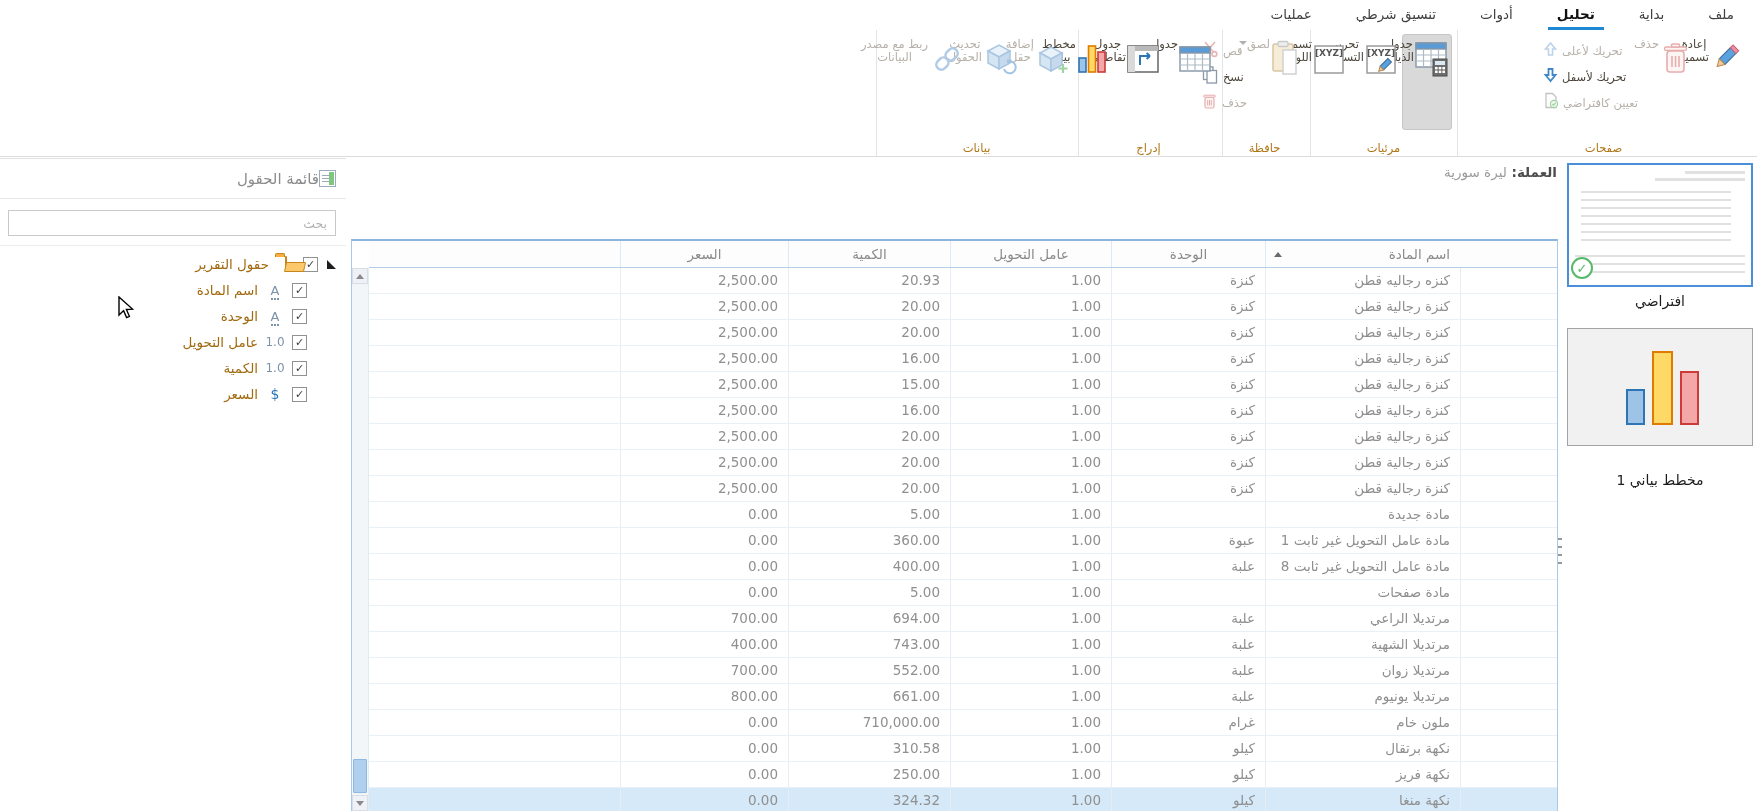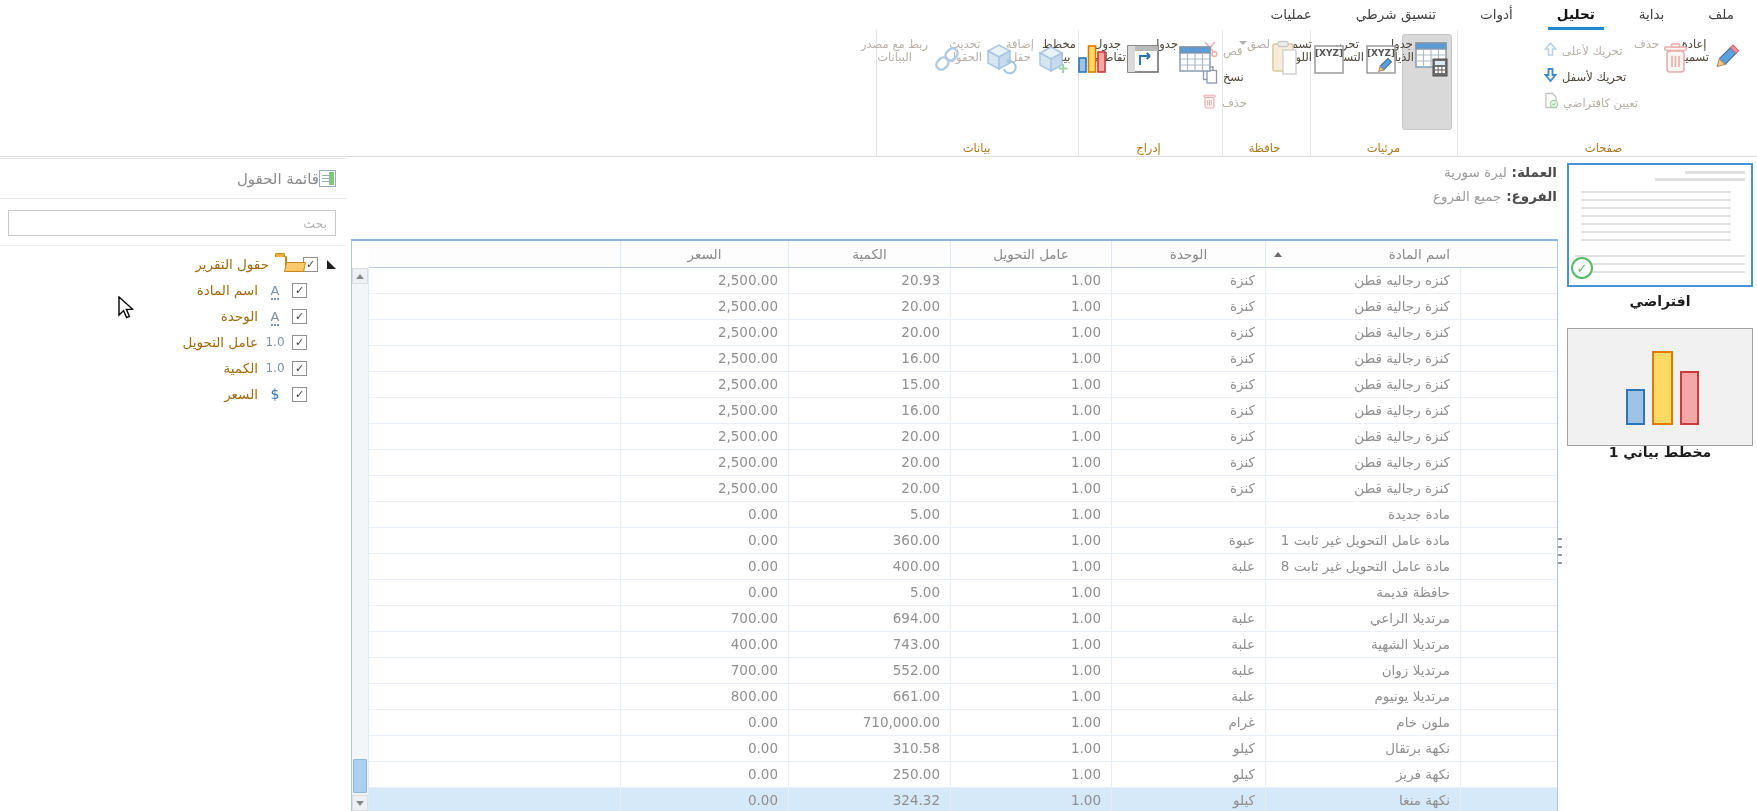--- a/index.html
+++ b/index.html
@@ -82,28 +82,28 @@
   
   #splitter-dots { position:absolute; left:1558px; top:538px; width:4px; height:30px;
      background:repeating-linear-gradient(#9a9a9a 0 2px, transparent 2px 8px); }
 
   
   .thumb { position:absolute; left:1567px; width:186px; background:#fff; }
   #thumb-default { top:163px; height:124px; border:2px solid #4a90d9; overflow:hidden; }
   .mini-doc { position:absolute; inset:0; opacity:.55; }
   .mini-doc i { position:absolute; background:#c9c9c9; display:block; }
   #check-badge { position:absolute; left:1571px; top:257px; width:22px; height:22px; border-radius:50%; background:#fff; border:2px solid #57b96a; color:#57b96a; font-size:13px; font-weight:bold; text-align:center; line-height:19px; }
-  .thumb-label { position:absolute; left:1567px; width:186px; text-align:center; font-size:14px; font-weight:bold; color:#1c1c1c; }
+  .thumb-label { position:absolute; left:1567px; width:186px; text-align:center; font-size:14px; font-weight:normal; color:#1c1c1c; }
   #label-default { top:293px; }
   #thumb-chart { top:328px; height:118px; background:#f1f1f1; border:1px solid #a3a3a3; }
   .bar { position:absolute; bottom:20px; }
   #bar-blue { left:58px; width:19px; height:36px; background:#9dc3e6; border:2px solid #2e75b6; }
   #bar-yellow { left:84px; width:21px; height:74px; background:#ffd966; border:2px solid #e07b00; }
   #bar-red { left:112px; width:19px; height:54px; background:#f4a7a7; border:2px solid #cc3a3a; }
-  #label-chart { top:444px; }
+  #label-chart { top:472px; }
 
   
   #cursor { position:absolute; left:118px; top:296px; }
 </style>
 </head>
 <body>
 
 <div id="app">
 
   <div id="tabbar">
@@ -408,21 +408,20 @@
         </div>
       </div>
   </div>
 
   <svg id="cursor" width="19" height="24" viewBox="0 0 19 24">
     <polygon points="1,1 1,19 5.6,14.6 8.6,21.6 11.4,20.3 8.4,13.5 14.5,13.1" fill="#fff" stroke="#000" stroke-width="1.4"></polygon>
   </svg>
 
   <div id="report-info">
       <div class="info-line"><span class="info-label">العملة: </span><span class="info-value">ليرة سورية</span></div>
-      <div class="info-line"><span class="info-label">الفروع: </span><span class="info-value">جميع الفروع</span></div>
     </div>
 
   <div id="grid">
     <div id="vscroll">
       <div class="scroll-arrow" style="top:0;">
           <span class="tri-up"></span>
         </div>
       <div id="vthumb" style="bottom:18px; height:34px;"></div>
       <div class="scroll-arrow" style="bottom:0;">
           <span class="tri-down"></span>
@@ -552,21 +551,21 @@
           <div class="gcell"></div>
           <div class="gcell">مادة عامل التحويل غير ثابت 8</div>
           <div class="gcell">علبة</div>
           <div class="gcell">1.00</div>
           <div class="gcell">400.00</div>
           <div class="gcell">0.00</div>
           <div class="gcell"></div>
         </div>
         <div class="grow">
           <div class="gcell"></div>
-          <div class="gcell">حافظة قديمة</div>
+          <div class="gcell">مادة صفحات</div>
           <div class="gcell"></div>
           <div class="gcell">1.00</div>
           <div class="gcell">5.00</div>
           <div class="gcell">0.00</div>
           <div class="gcell"></div>
         </div>
         <div class="grow">
           <div class="gcell"></div>
           <div class="gcell">مرتديلا الراعي</div>
           <div class="gcell">علبة</div>

